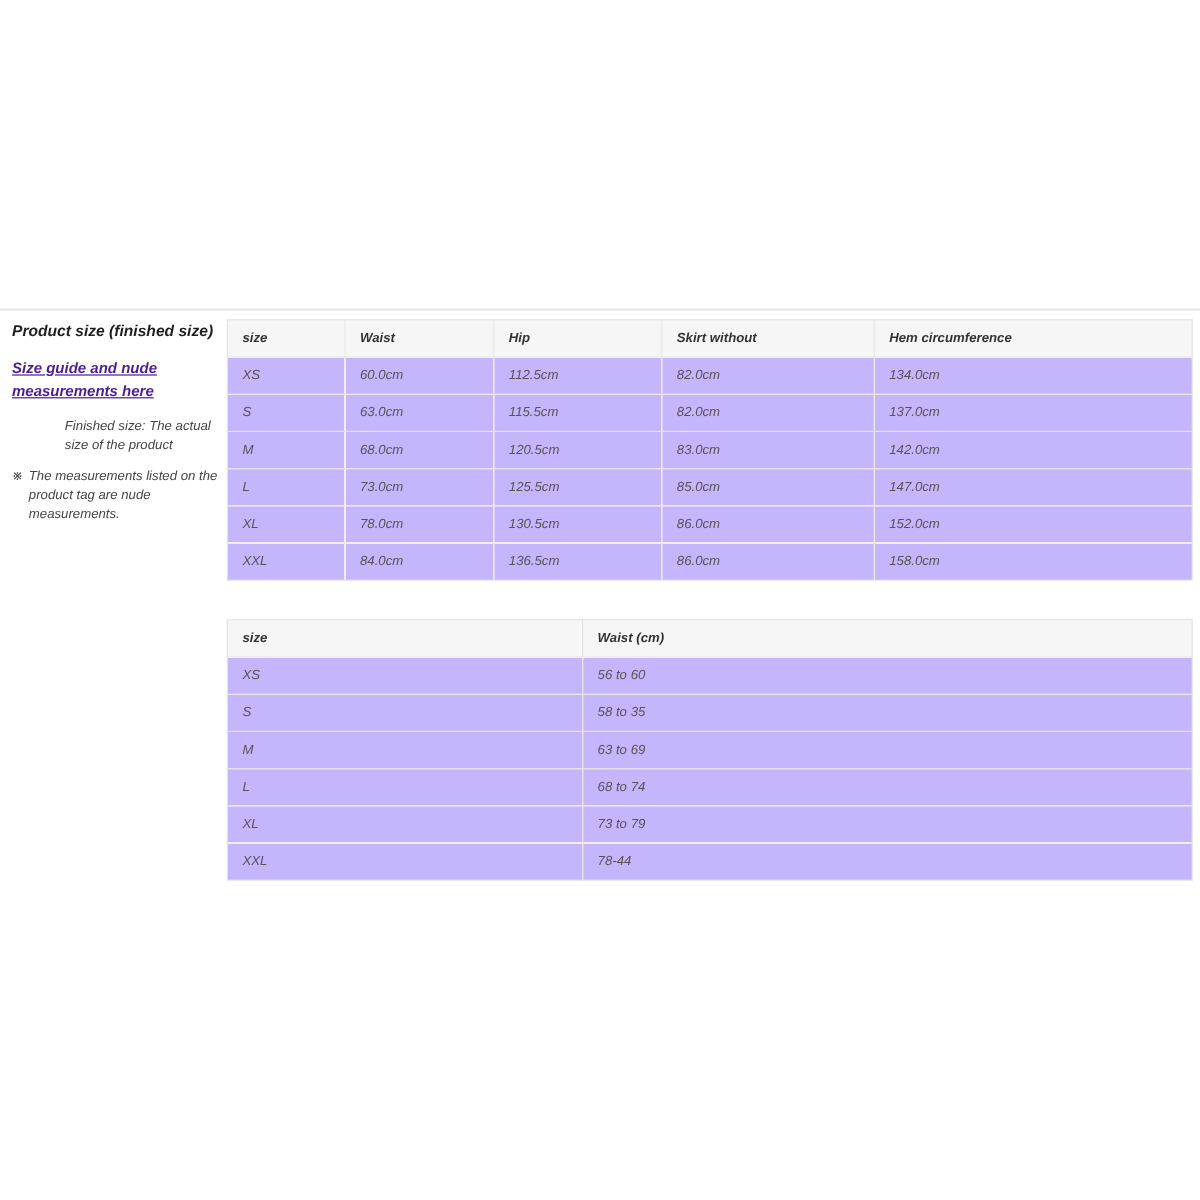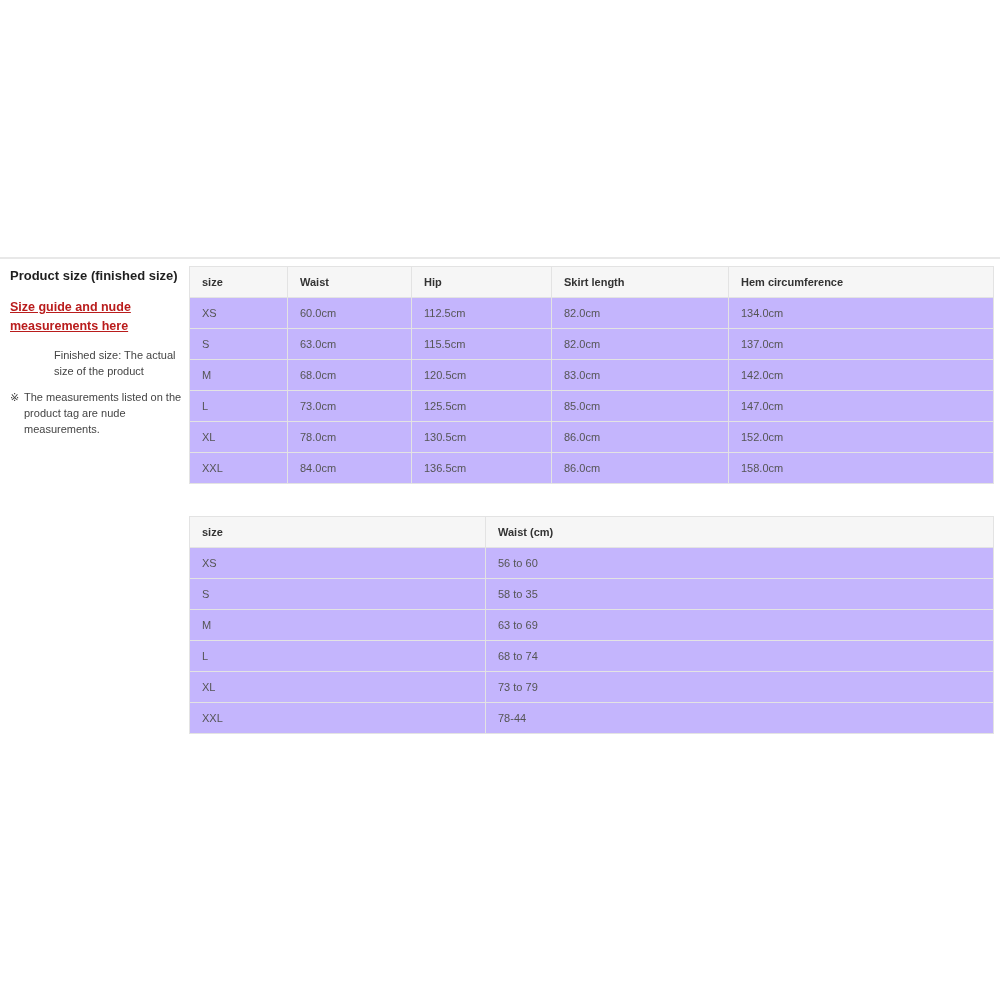--- a/index.html
+++ b/index.html
@@ -7,20 +7,21 @@
   body {
     font-family: "Liberation Sans", "DejaVu Sans", sans-serif;
     color: #333;
   }
   .screen {
     position: relative;
     width: 1000px;
     height: 1000px;
     background: #ffffff;
     overflow: hidden;
+    font-style: italic;
   }
   .top-divider {
     position: absolute;
     left: 0; top: 257px;
     width: 1000px; height: 2px;
     background: #e8e8e8;
   }
 
   
   .left-col {
@@ -32,21 +33,21 @@
     font-size: 13px;
     font-weight: bold;
     color: #1f1f1f;
     line-height: 1.35;
   }
   .size-link {
     display: inline-block;
     margin-top: 13px;
     font-size: 12.5px;
     font-weight: bold;
-    color: #b91c1c;
+    color: #4c1d95;
     text-decoration: underline;
     line-height: 1.55;
     cursor: pointer;
   }
   .desc {
     margin-top: 12px;
     font-size: 11px;
     color: #444;
     line-height: 1.45;
     margin-left: 44px;
@@ -126,21 +127,21 @@
       <col style="width:124px">
       <col style="width:140px">
       <col style="width:177px">
       <col style="width:265px">
     </colgroup>
     <thead>
         <tr>
           <th>size</th>
           <th>Waist</th>
           <th>Hip</th>
-          <th>Skirt length</th>
+          <th>Skirt without</th>
           <th>Hem circumference</th>
         </tr>
       </thead>
     <tbody>
         <tr>
           <td>XS</td>
           <td>60.0cm</td>
           <td>112.5cm</td>
           <td>82.0cm</td>
           <td>134.0cm</td>

